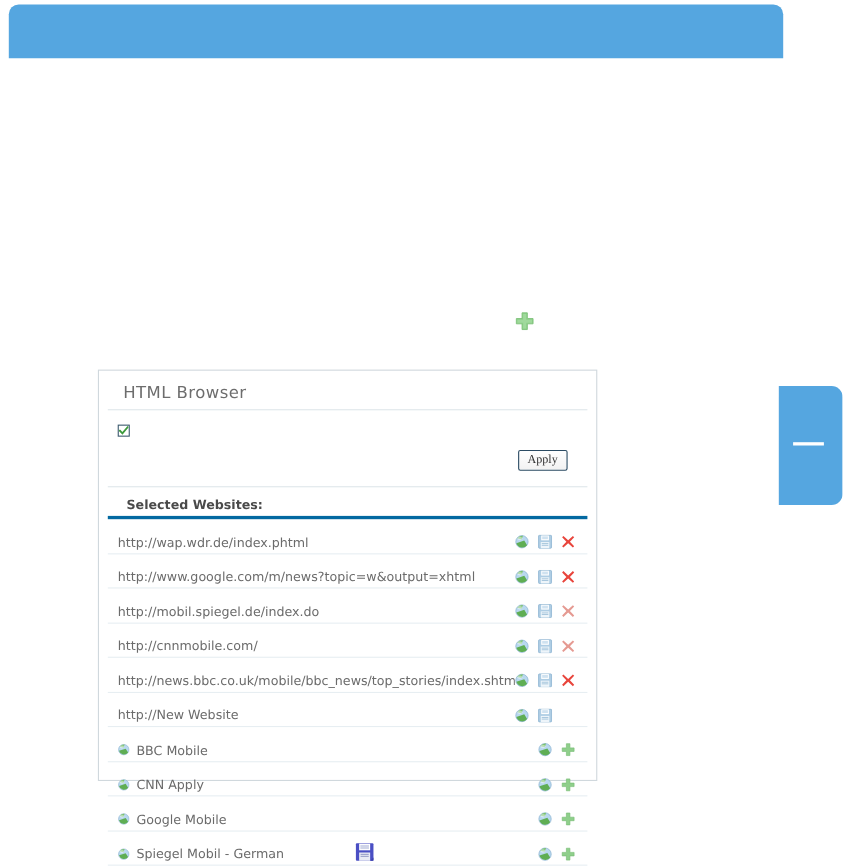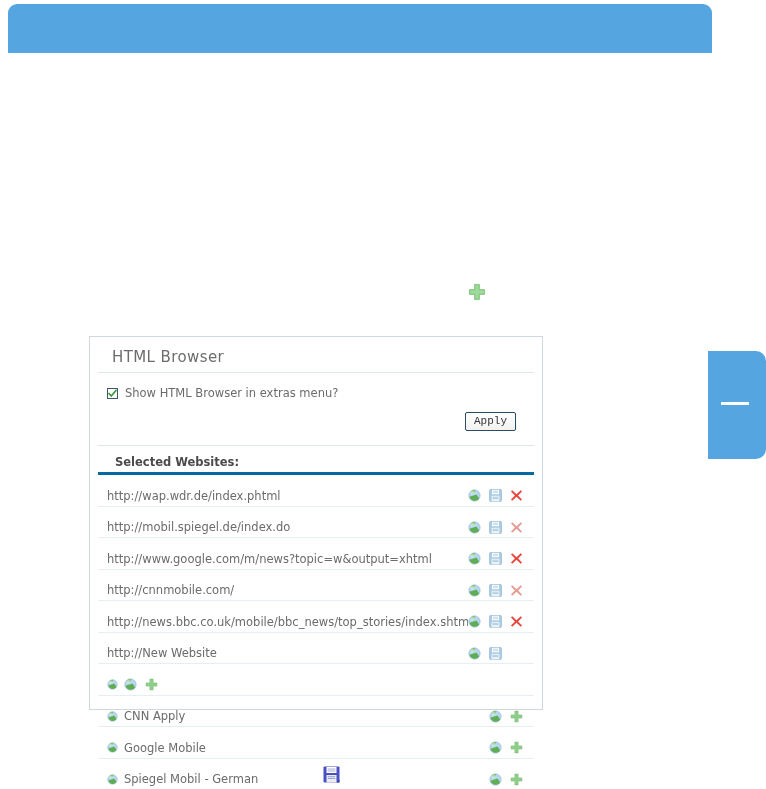--- a/index.html
+++ b/index.html
@@ -97,21 +97,21 @@
     font-size: 11.5px;
     color: #6b6b6b;
   }
 
   .apply-row {
     display: flex;
     justify-content: flex-end;
     padding: 12px 26px 0 0;
   }
   #apply-button {
-    font-family: Liberation Mono, monospace;
+    font-family: Liberation Serif, serif;
     font-size: 11px;
     color: #333333;
     background: linear-gradient(#ffffff, #f2f2f2);
     border: 1px solid #2b4b63;
     border-radius: 2px;
     padding: 2px 8px 3px 8px;
     cursor: pointer;
     line-height: 1.1;
   }
 
@@ -209,21 +209,20 @@
 <div id="html-browser-panel">
 
   <div class="panel-title">HTML Browser</div>
 
   <div class="checkbox-row">
     <span class="cbx">
       <svg width="9" height="9" viewBox="0 0 9 9" aria-hidden="true">
         <path d="M1 4.6 L3.3 7 L8 1.4" stroke="#3c9a3c" stroke-width="1.7" fill="none" stroke-linecap="square"></path>
       </svg>
     </span>
-    <span class="checkbox-label">Show HTML Browser in extras menu?</span>
   </div>
 
   <div class="apply-row">
     <button id="apply-button">Apply</button>
   </div>
 
   <div class="section-divider"></div>
 
   <div class="section-head">Selected Websites:</div>
 
@@ -244,60 +243,60 @@
               <rect x="2.6" y="6.8" width="7.8" height="5.6" fill="#eef5fa"></rect>
               <rect x="3.5" y="7.8" width="6" height="0.8" fill="#9fc1d9"></rect>
               <rect x="3.5" y="9.3" width="6" height="0.8" fill="#9fc1d9"></rect>
             </svg></span>
           <span class="icon-slot"><svg width="13" height="13" viewBox="0 0 13 13" aria-hidden="true">
               <path d="M2.2 1.2 L6.5 5.2 L10.8 1.2 L12 2.4 L8.1 6.5 L12 10.6 L10.8 11.8 L6.5 7.8 L2.2 11.8 L1 10.6 L4.9 6.5 L1 2.4 Z" fill="#e8453c"></path>
             </svg></span>
         </span>
       </div>
       <div class="url-row">
+        <span class="url-text">http://www.google.com/m/news?topic=w&amp;output=xhtml</span>
+        <span class="row-icons">
+          <span class="icon-slot"><svg width="13" height="13" viewBox="0 0 13 13" aria-hidden="true">
+              <circle cx="6.5" cy="6.5" r="5.6" fill="#b9d8ef" stroke="#8fb6d4" stroke-width="0.7"></circle>
+              <path d="M1.4 7.8 A5.6 5.6 0 0 0 11.2 9.6 L8.6 5.4 Z" fill="#5fae54"></path>
+              <path d="M2.2 3.4 A5.6 5.6 0 0 1 7.4 1.0 L6.2 4.4 Z" fill="#7cc26e"></path>
+              <ellipse cx="4.6" cy="3.6" rx="2.2" ry="1.6" fill="#ffffff" opacity="0.45"></ellipse>
+            </svg></span>
+          <span class="icon-slot"><svg width="13" height="13" viewBox="0 0 13 13" aria-hidden="true">
+              <rect x="0.6" y="0.6" width="11.8" height="11.8" rx="0.8" fill="#aecde4" stroke="#8ab2d0" stroke-width="0.7"></rect>
+              <rect x="3" y="0.8" width="7" height="4.4" fill="#ffffff"></rect>
+              <rect x="3.9" y="1.6" width="5.2" height="2.6" fill="#cfe2f0"></rect>
+              <rect x="2.6" y="6.8" width="7.8" height="5.6" fill="#eef5fa"></rect>
+              <rect x="3.5" y="7.8" width="6" height="0.8" fill="#9fc1d9"></rect>
+              <rect x="3.5" y="9.3" width="6" height="0.8" fill="#9fc1d9"></rect>
+            </svg></span>
+          <span class="icon-slot"><svg width="13" height="13" viewBox="0 0 13 13" aria-hidden="true">
+              <path d="M2.2 1.2 L6.5 5.2 L10.8 1.2 L12 2.4 L8.1 6.5 L12 10.6 L10.8 11.8 L6.5 7.8 L2.2 11.8 L1 10.6 L4.9 6.5 L1 2.4 Z" fill="#e8453c"></path>
+            </svg></span>
+        </span>
+      </div>
+      <div class="url-row">
         <span class="url-text">http://mobil.spiegel.de/index.do</span>
         <span class="row-icons">
           <span class="icon-slot"><svg width="13" height="13" viewBox="0 0 13 13" aria-hidden="true">
               <circle cx="6.5" cy="6.5" r="5.6" fill="#b9d8ef" stroke="#8fb6d4" stroke-width="0.7"></circle>
               <path d="M1.4 7.8 A5.6 5.6 0 0 0 11.2 9.6 L8.6 5.4 Z" fill="#5fae54"></path>
               <path d="M2.2 3.4 A5.6 5.6 0 0 1 7.4 1.0 L6.2 4.4 Z" fill="#7cc26e"></path>
               <ellipse cx="4.6" cy="3.6" rx="2.2" ry="1.6" fill="#ffffff" opacity="0.45"></ellipse>
             </svg></span>
           <span class="icon-slot"><svg width="13" height="13" viewBox="0 0 13 13" aria-hidden="true">
               <rect x="0.6" y="0.6" width="11.8" height="11.8" rx="0.8" fill="#aecde4" stroke="#8ab2d0" stroke-width="0.7"></rect>
               <rect x="3" y="0.8" width="7" height="4.4" fill="#ffffff"></rect>
               <rect x="3.9" y="1.6" width="5.2" height="2.6" fill="#cfe2f0"></rect>
               <rect x="2.6" y="6.8" width="7.8" height="5.6" fill="#eef5fa"></rect>
               <rect x="3.5" y="7.8" width="6" height="0.8" fill="#9fc1d9"></rect>
               <rect x="3.5" y="9.3" width="6" height="0.8" fill="#9fc1d9"></rect>
             </svg></span>
           <span class="icon-slot"><svg width="13" height="13" viewBox="0 0 13 13" aria-hidden="true">
               <path d="M2.2 1.2 L6.5 5.2 L10.8 1.2 L12 2.4 L8.1 6.5 L12 10.6 L10.8 11.8 L6.5 7.8 L2.2 11.8 L1 10.6 L4.9 6.5 L1 2.4 Z" fill="#e59a92"></path>
-            </svg></span>
-        </span>
-      </div>
-      <div class="url-row">
-        <span class="url-text">http://www.google.com/m/news?topic=w&amp;output=xhtml</span>
-        <span class="row-icons">
-          <span class="icon-slot"><svg width="13" height="13" viewBox="0 0 13 13" aria-hidden="true">
-              <circle cx="6.5" cy="6.5" r="5.6" fill="#b9d8ef" stroke="#8fb6d4" stroke-width="0.7"></circle>
-              <path d="M1.4 7.8 A5.6 5.6 0 0 0 11.2 9.6 L8.6 5.4 Z" fill="#5fae54"></path>
-              <path d="M2.2 3.4 A5.6 5.6 0 0 1 7.4 1.0 L6.2 4.4 Z" fill="#7cc26e"></path>
-              <ellipse cx="4.6" cy="3.6" rx="2.2" ry="1.6" fill="#ffffff" opacity="0.45"></ellipse>
-            </svg></span>
-          <span class="icon-slot"><svg width="13" height="13" viewBox="0 0 13 13" aria-hidden="true">
-              <rect x="0.6" y="0.6" width="11.8" height="11.8" rx="0.8" fill="#aecde4" stroke="#8ab2d0" stroke-width="0.7"></rect>
-              <rect x="3" y="0.8" width="7" height="4.4" fill="#ffffff"></rect>
-              <rect x="3.9" y="1.6" width="5.2" height="2.6" fill="#cfe2f0"></rect>
-              <rect x="2.6" y="6.8" width="7.8" height="5.6" fill="#eef5fa"></rect>
-              <rect x="3.5" y="7.8" width="6" height="0.8" fill="#9fc1d9"></rect>
-              <rect x="3.5" y="9.3" width="6" height="0.8" fill="#9fc1d9"></rect>
-            </svg></span>
-          <span class="icon-slot"><svg width="13" height="13" viewBox="0 0 13 13" aria-hidden="true">
-              <path d="M2.2 1.2 L6.5 5.2 L10.8 1.2 L12 2.4 L8.1 6.5 L12 10.6 L10.8 11.8 L6.5 7.8 L2.2 11.8 L1 10.6 L4.9 6.5 L1 2.4 Z" fill="#e8453c"></path>
             </svg></span>
         </span>
       </div>
       <div class="url-row">
         <span class="url-text">http://cnnmobile.com/</span>
         <span class="row-icons">
           <span class="icon-slot"><svg width="13" height="13" viewBox="0 0 13 13" aria-hidden="true">
               <circle cx="6.5" cy="6.5" r="5.6" fill="#b9d8ef" stroke="#8fb6d4" stroke-width="0.7"></circle>
               <path d="M1.4 7.8 A5.6 5.6 0 0 0 11.2 9.6 L8.6 5.4 Z" fill="#5fae54"></path>
               <path d="M2.2 3.4 A5.6 5.6 0 0 1 7.4 1.0 L6.2 4.4 Z" fill="#7cc26e"></path>
@@ -362,20 +361,21 @@
 
 
   <div id="recommended-list">
       <div class="rec-row">
         <span class="rec-globe"><svg width="11" height="11" viewBox="0 0 13 13" aria-hidden="true">
             <circle cx="6.5" cy="6.5" r="5.6" fill="#b9d8ef" stroke="#8fb6d4" stroke-width="0.7"></circle>
             <path d="M1.4 7.8 A5.6 5.6 0 0 0 11.2 9.6 L8.6 5.4 Z" fill="#5fae54"></path>
             <path d="M2.2 3.4 A5.6 5.6 0 0 1 7.4 1.0 L6.2 4.4 Z" fill="#7cc26e"></path>
             <ellipse cx="4.6" cy="3.6" rx="2.2" ry="1.6" fill="#ffffff" opacity="0.45"></ellipse>
           </svg></span>
+        <span class="rec-text">BBC Mobile</span>
         <span class="row-icons">
           <span class="icon-slot"><svg width="13" height="13" viewBox="0 0 13 13" aria-hidden="true">
               <circle cx="6.5" cy="6.5" r="5.6" fill="#b9d8ef" stroke="#8fb6d4" stroke-width="0.7"></circle>
               <path d="M1.4 7.8 A5.6 5.6 0 0 0 11.2 9.6 L8.6 5.4 Z" fill="#5fae54"></path>
               <path d="M2.2 3.4 A5.6 5.6 0 0 1 7.4 1.0 L6.2 4.4 Z" fill="#7cc26e"></path>
               <ellipse cx="4.6" cy="3.6" rx="2.2" ry="1.6" fill="#ffffff" opacity="0.45"></ellipse>
             </svg></span>
           <span class="icon-slot"><svg width="13" height="13" viewBox="0 0 13 13" aria-hidden="true">
               <path d="M4.9 1.1h3.2v3.8h3.8v3.2H8.1v3.8H4.9V8.1H1.1V4.9h3.8z" fill="#8fcf8b" stroke="#79bd75" stroke-width="0.6"></path>
             </svg></span>

